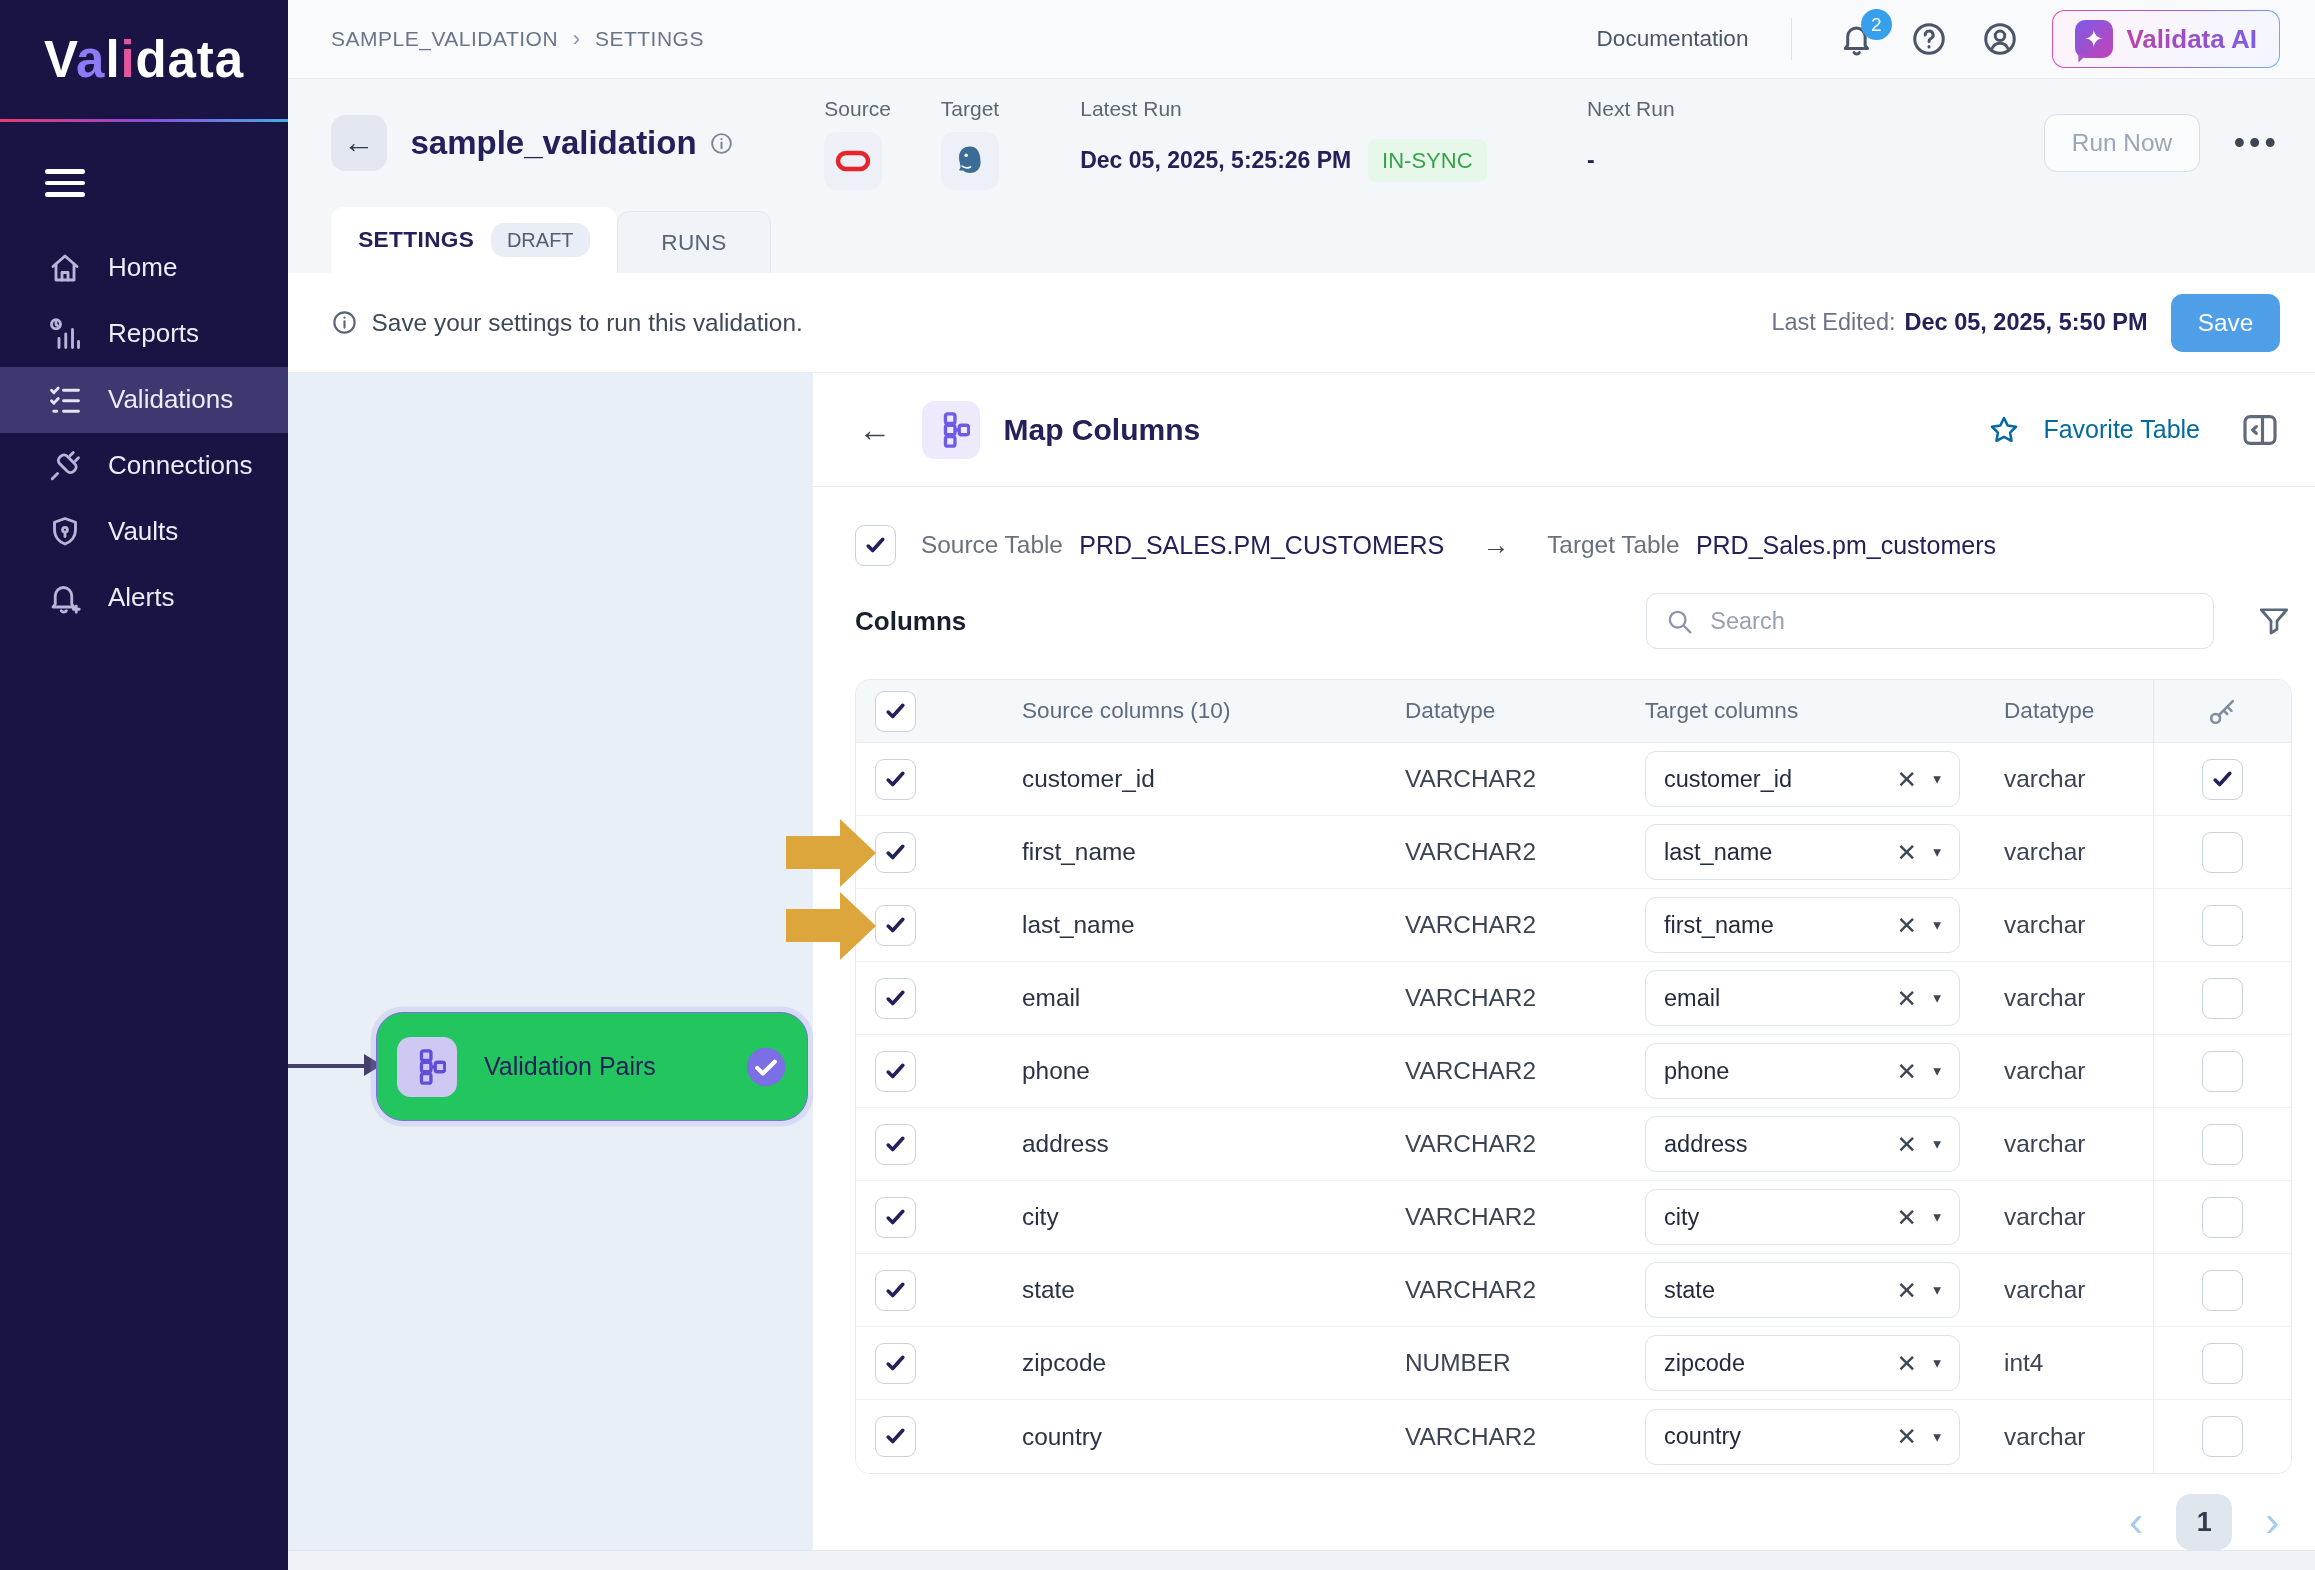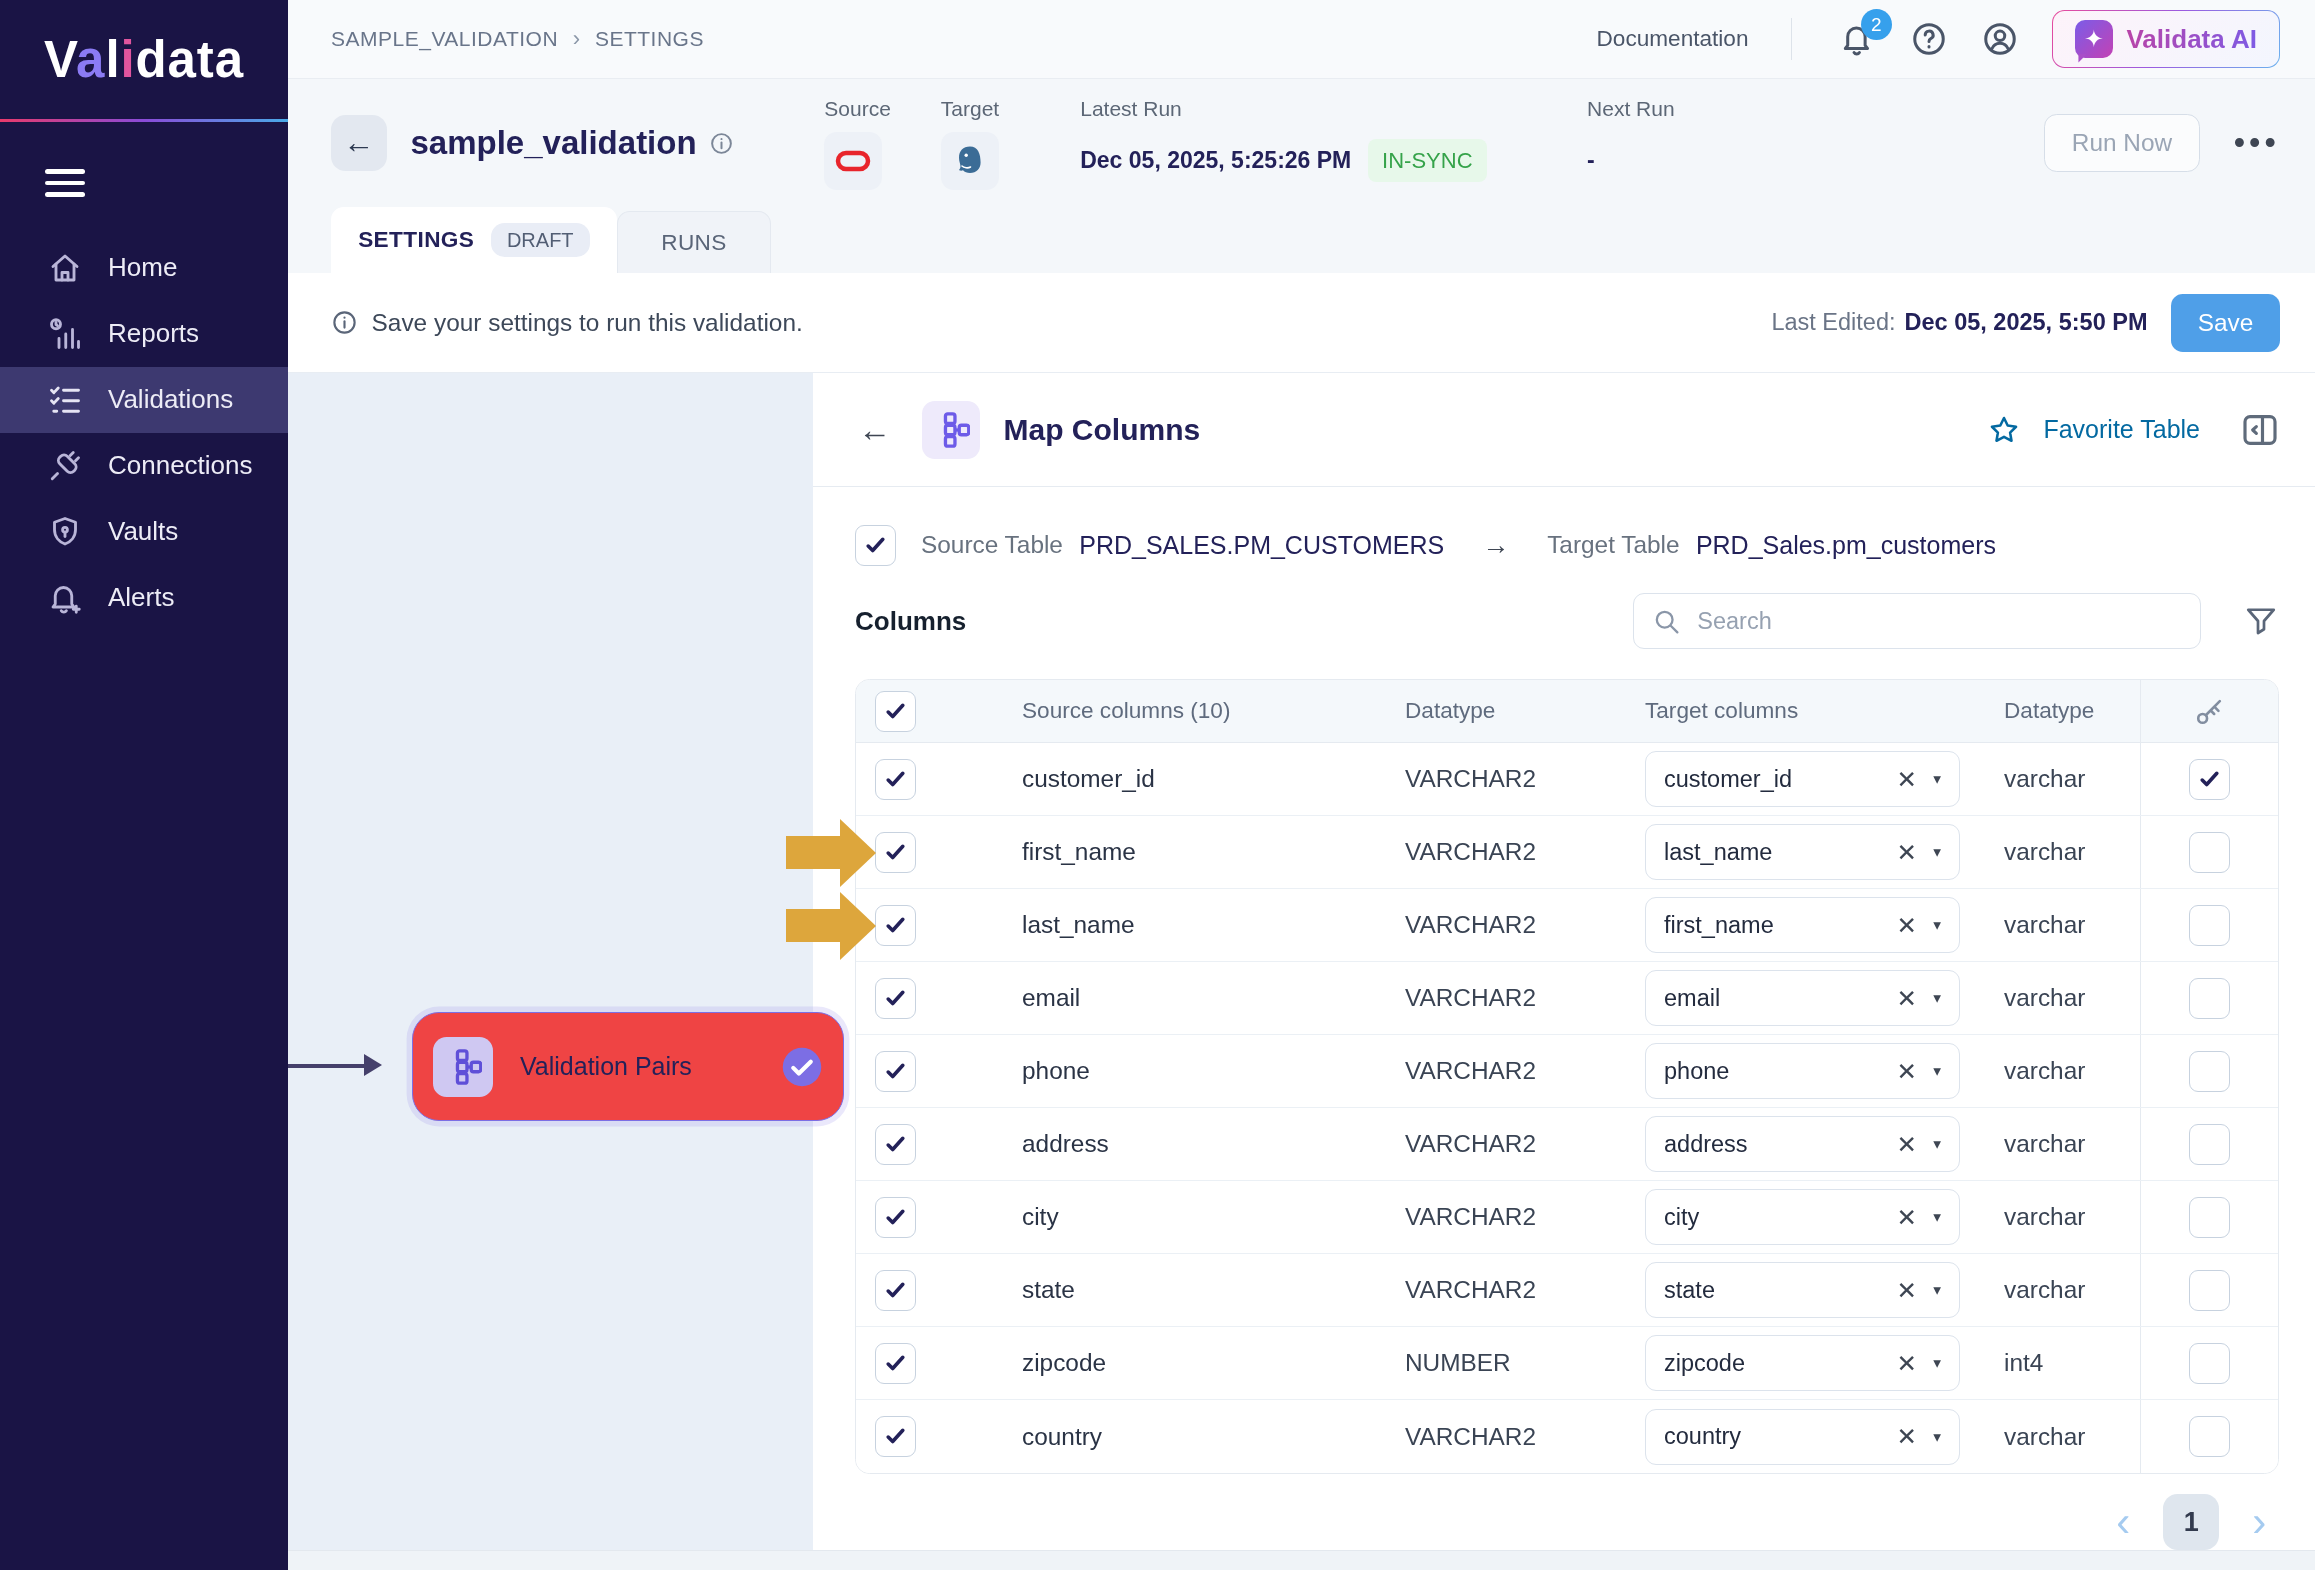--- a/index.html
+++ b/index.html
@@ -86,43 +86,43 @@
   .le-value { font-size:23.5px; font-weight:700; color:#232159; margin:0 23.5px 0 9px; }
   .save-btn { width:109px; height:58px; border-radius:11.8px; background:#4F9FE8; color:#fff; font-size:24.4px;
               display:flex; align-items:center; justify-content:center; cursor:pointer; border:none; }
 
   
   .content { flex:1; display:flex; position:relative; min-height:0; }
   .flowpanel { width:525px; flex:0 0 525px; background:#E9EFF7; position:relative; }
   .connector { position:absolute; left:0; top:691px; width:78px; height:3.6px; background:#45406B; }
   .connector::after { content:""; position:absolute; right:-16.3px; top:-10px; border-left:18px solid #45406B;
                       border-top:11.8px solid transparent; border-bottom:11.8px solid transparent; }
-  .vp-node { position:absolute; left:88px; top:639px; width:432px; height:109px; background:#ef4444;
+  .vp-node { position:absolute; left:88px; top:639px; width:432px; height:109px; background:#22c55e;
              border:1.8px solid #7C6EE4; border-radius:27px; display:flex; align-items:center; padding:0 20px 0 20px;
-             box-shadow:0 0 0 5.4px rgba(160,150,235,.22); cursor:pointer;margin-left:36px; }
+             box-shadow:0 0 0 5.4px rgba(160,150,235,.22); cursor:pointer; }
   .vp-icon { width:60px; height:60px; border-radius:13.6px; background:#CFC8F2; color:#5F4FD8;
              display:flex; align-items:center; justify-content:center; }
   .vp-icon svg { width:38px; height:38px; }
   .vp-label { font-size:25px; color:#232159; margin-left:27px; }
   .vp-check { margin-left:auto; width:42px; height:42px; }
 
   .mainpanel { flex:1; background:#fff; display:flex; flex-direction:column; min-width:0; }
   .panel-head { height:114px; display:flex; align-items:center; padding:0 36px 0 45px; border-bottom:0.9px solid #E6EBF1; }
   .ph-back { font-size:33px; color:#3E4653; cursor:pointer; }
   .ph-icon { width:58px; height:58px; border-radius:12.7px; background:#EEEAFB; color:#6D5BE8;
              display:flex; align-items:center; justify-content:center; margin-left:31px; }
   .ph-icon svg { width:38px; height:38px; }
   .ph-title { font-size:30px; font-weight:700; color:#232159; margin-left:23.5px; }
   .fav { margin-left:auto; display:flex; align-items:center; gap:22px; color:#0369a1; cursor:pointer;justify-content:space-between; }
   .fav svg { width:34px; height:34px; }
   .fav-label { font-size:25px; }
   .collapse-ic { width:40px; height:40px; color:#5F6B7B; margin-left:40px; cursor:pointer; }
   .collapse-ic svg { width:100%; height:100%; }
 
-  .panel-body { padding:0 37px 0 42px; flex:1; display:flex; flex-direction:column; }
+  .panel-body { padding:0 24px 0 42px; flex:1; display:flex; flex-direction:column; }
 
   .cbox { width:41px; height:41px; border:1.8px solid #C7D2DF; border-radius:9px; background:#fff;
           display:flex; align-items:center; justify-content:center; flex:0 0 41px; cursor:pointer; }
   .cbox svg { width:27px; height:27px; }
 
   .srcrow { margin-top:22px; height:72px; display:flex; align-items:center; }
   .srcrow .lab { font-size:24.4px; color:#68727F; margin-left:25px; }
   .srcrow .val { font-size:25px; font-weight:400; color:#232159; margin-left:16.3px; }
   .srcrow .arr { font-size:27px; color:#3E4653; margin:0 38px; }
 

